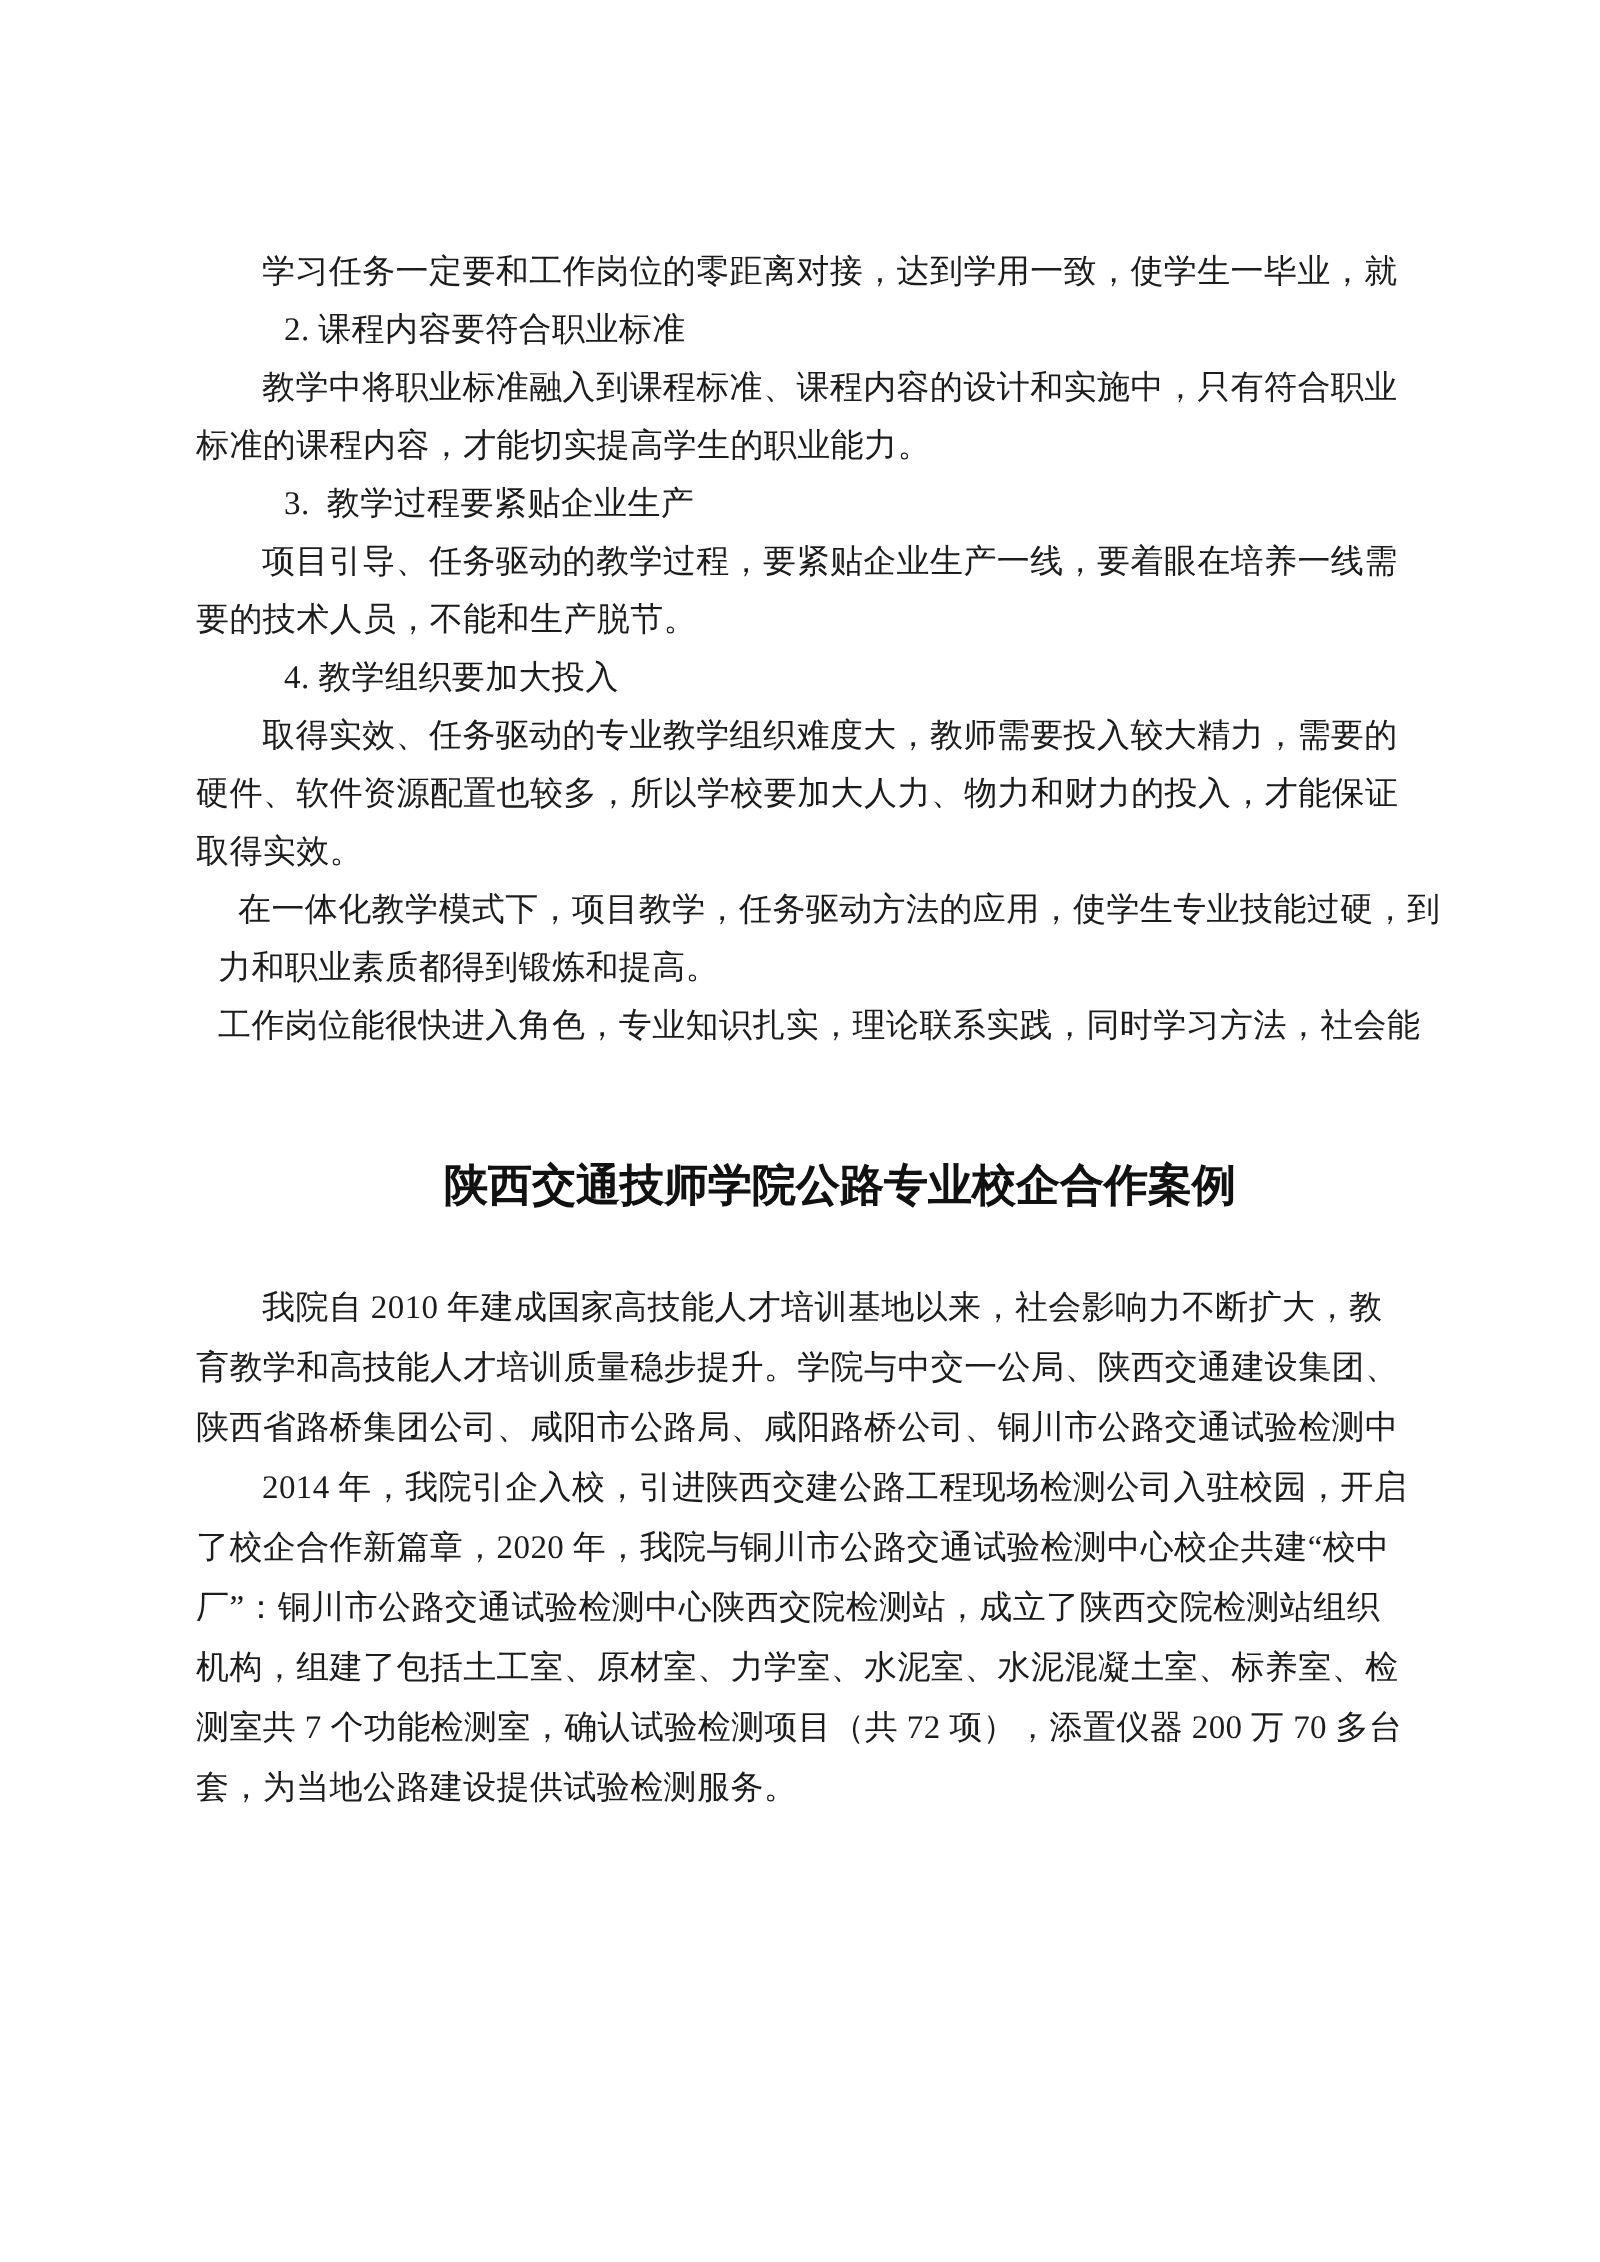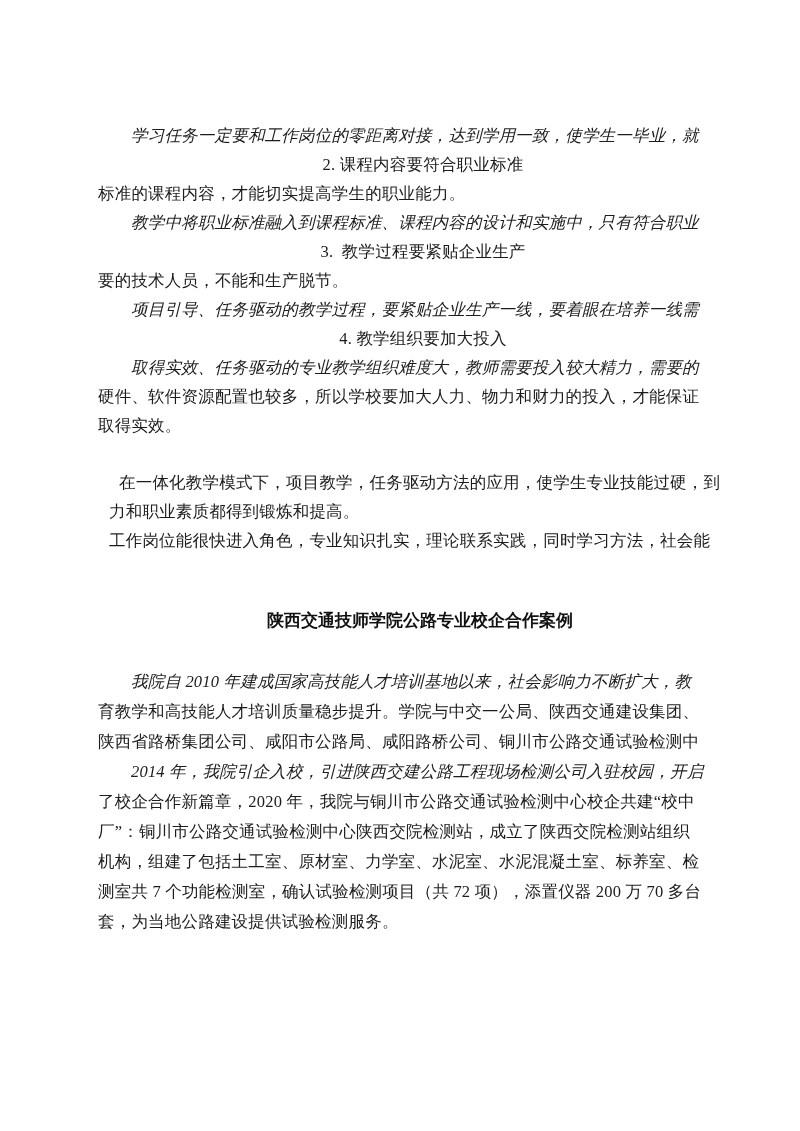--- a/index.html
+++ b/index.html
@@ -18,52 +18,52 @@
     padding: 121px 96px 0 98px;
   }
   .line {
     white-space: pre;
     font-size: 16.5px;
     letter-spacing: 0.2px;
     line-height: 29px;
   }
   .sec2 .line { line-height: 30px; }
   
-  .ind-first { text-indent: 33px; font-style: italic; }
+  .ind-first { text-indent: 33px; }
   
-  .ind-num { text-indent: 44px; text-align: center; }
+  .ind-num { text-indent: 44px; }
   
-  .hang-block { margin-left: 11px; margin-top: 28px; }
+  .hang-block { margin-left: 11px; }
   .hang-first { text-indent: 10px; }
   .doc-title {
     margin-top: 51px;
     margin-bottom: 31px;
     line-height: 30px;
     text-align: center;
     text-indent: 38px;
     font-family: "Liberation Sans", "DejaVu Sans", sans-serif;
     font-weight: bold;
-    font-size: 17px;
+    font-size: 22px;
     color: #111111;
   }
 </style>
 </head>
 <body>
 
 <div class="page">
   <div class="content">
 
     <div class="sec1">
       <div class="line ind-first">学习任务一定要和工作岗位的零距离对接，达到学用一致，使学生一毕业，就</div>
       <div class="line ind-num">2. 课程内容要符合职业标准</div>
+      <div class="line ind-first">教学中将职业标准融入到课程标准、课程内容的设计和实施中，只有符合职业</div>
       <div class="line">标准的课程内容，才能切实提高学生的职业能力。</div>
-      <div class="line ind-first">教学中将职业标准融入到课程标准、课程内容的设计和实施中，只有符合职业</div>
       <div class="line ind-num">3.  教学过程要紧贴企业生产</div>
+      <div class="line ind-first">项目引导、任务驱动的教学过程，要紧贴企业生产一线，要着眼在培养一线需</div>
       <div class="line">要的技术人员，不能和生产脱节。</div>
-      <div class="line ind-first">项目引导、任务驱动的教学过程，要紧贴企业生产一线，要着眼在培养一线需</div>
       <div class="line ind-num">4. 教学组织要加大投入</div>
       <div class="line ind-first">取得实效、任务驱动的专业教学组织难度大，教师需要投入较大精力，需要的</div>
       <div class="line">硬件、软件资源配置也较多，所以学校要加大人力、物力和财力的投入，才能保证</div>
       <div class="line">取得实效。</div>
       <div class="hang-block">
         <div class="line hang-first">在一体化教学模式下，项目教学，任务驱动方法的应用，使学生专业技能过硬，到</div>
         <div class="line">力和职业素质都得到锻炼和提高。</div>
         <div class="line">工作岗位能很快进入角色，专业知识扎实，理论联系实践，同时学习方法，社会能</div>
       </div>
     </div>

